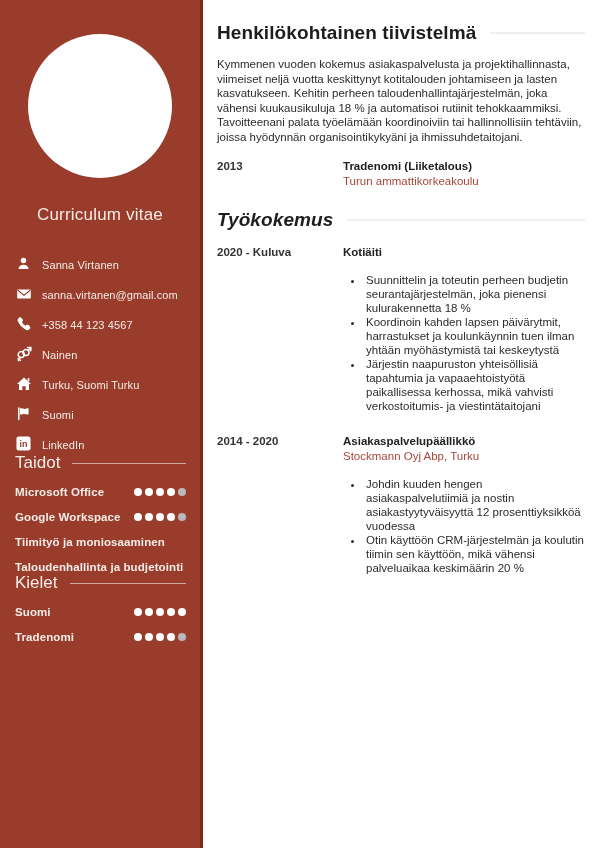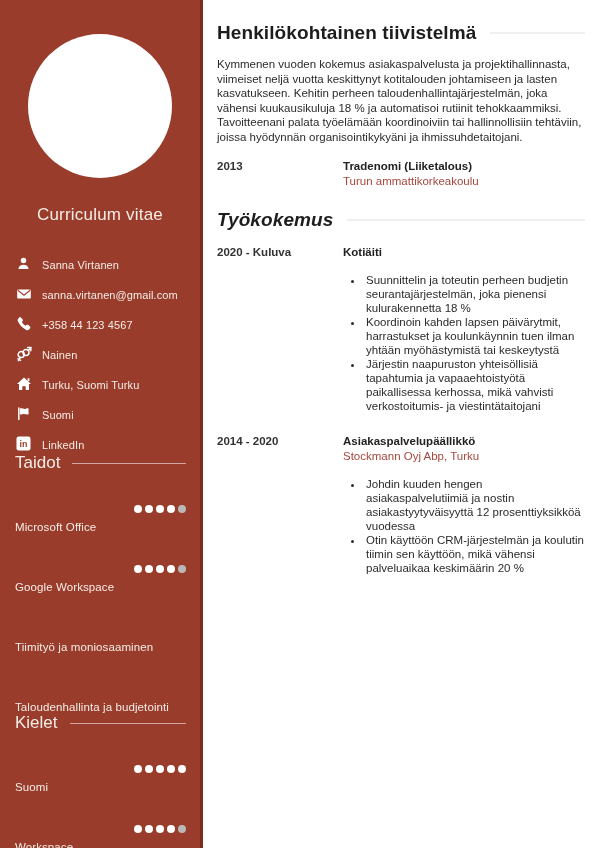--- a/index.html
+++ b/index.html
@@ -38,21 +38,21 @@
     text-align:center;font-size:17px;font-weight:400;letter-spacing:.2px;
   }
   .side-content{position:absolute;top:243px;left:15px;right:14px;}
   .side-heading{display:flex;align-items:center;font-size:17px;font-weight:400;}
   .side-heading .hline{flex:1;height:1px;background:rgba(255,255,255,.55);margin-left:12px;}
   .p-item{display:flex;align-items:center;margin-top:13px;height:17px;}
   .p-item .ico{width:17px;height:17px;margin-right:10px;display:flex;align-items:flex-start;justify-content:center;flex-shrink:0;}
   .p-item .lbl{font-size:11px;letter-spacing:.1px;white-space:nowrap;}
   .sec-gap{}
   .s-item{display:flex;align-items:center;justify-content:space-between;margin-top:12px;min-height:13px;}
-  .s-item .lbl{font-size:11.5px;font-weight:normal;letter-spacing:.1px;white-space:nowrap;margin-top:36px;}
+  .s-item .lbl{font-size:11.5px;font-weight:bold;letter-spacing:.1px;white-space:nowrap;}
   .dots{display:flex;gap:3px;}
   .dot{width:8px;height:8px;border-radius:50%;display:inline-block;}
   .dot.on{background:var(--dot-on);}
   .dot.off{background:var(--dot-off);}
 
   
   .main{margin-left:203px;padding:22px 15px 0 14px;color:var(--main-text);}
   .m-heading{display:flex;align-items:center;font-size:19px;font-weight:bold;color:var(--heading-text);letter-spacing:.1px;margin:0;}
   .m-heading .mline{flex:1;height:2px;background:var(--heading-line);margin-left:14px;}
   .summary{font-size:11.5px;line-height:14.6px;margin:13px 0 0;}
@@ -197,21 +197,21 @@
         <span class="lbl">Suomi</span>
         <span class="dots">
             <span class="dot on"></span>
             <span class="dot on"></span>
             <span class="dot on"></span>
             <span class="dot on"></span>
             <span class="dot on"></span>
           </span>
       </div>
       <div class="s-item">
-        <span class="lbl">Workspace</span>
+        <span class="lbl">Tradenomi</span>
         <span class="dots">
             <span class="dot on"></span>
             <span class="dot on"></span>
             <span class="dot on"></span>
             <span class="dot on"></span>
             <span class="dot off"></span>
           </span>
       </div>
 
     </div>

